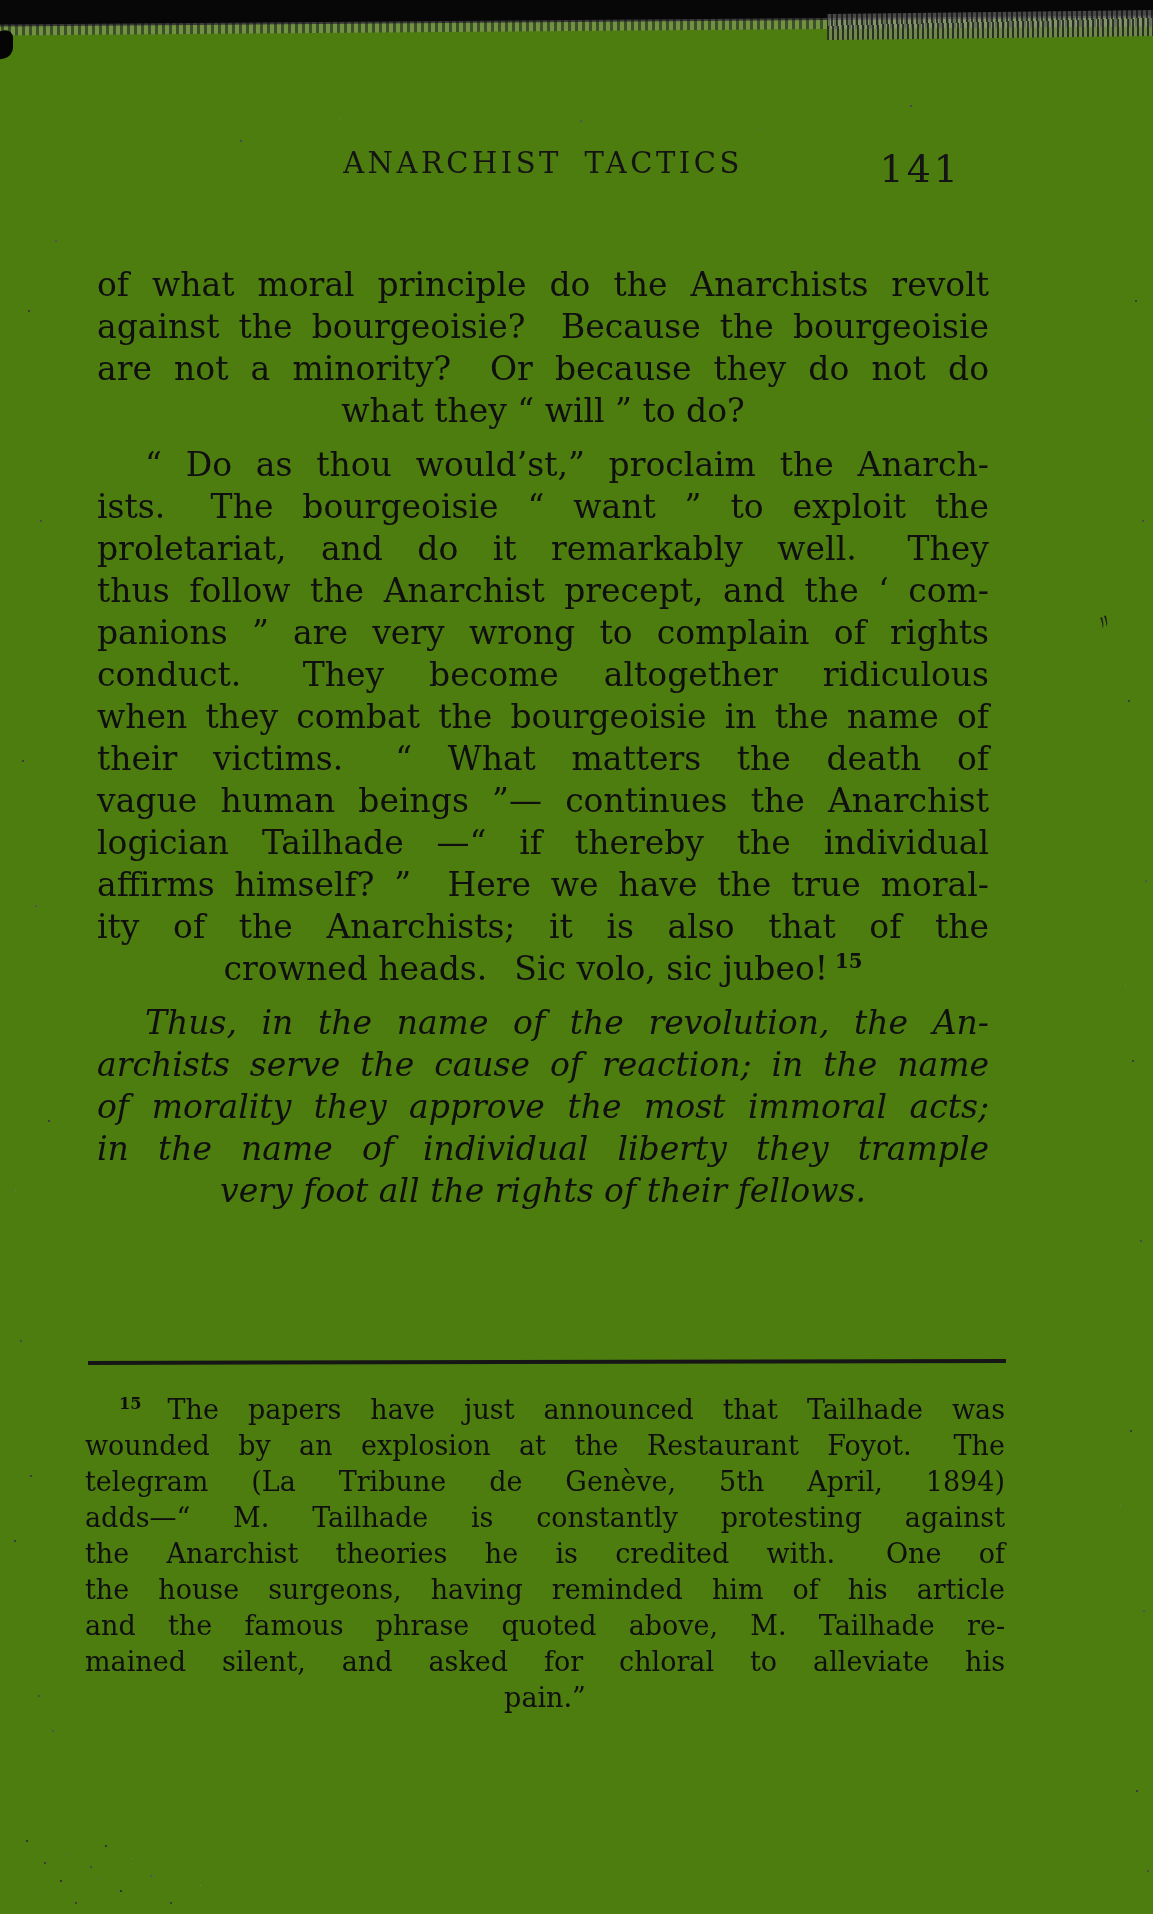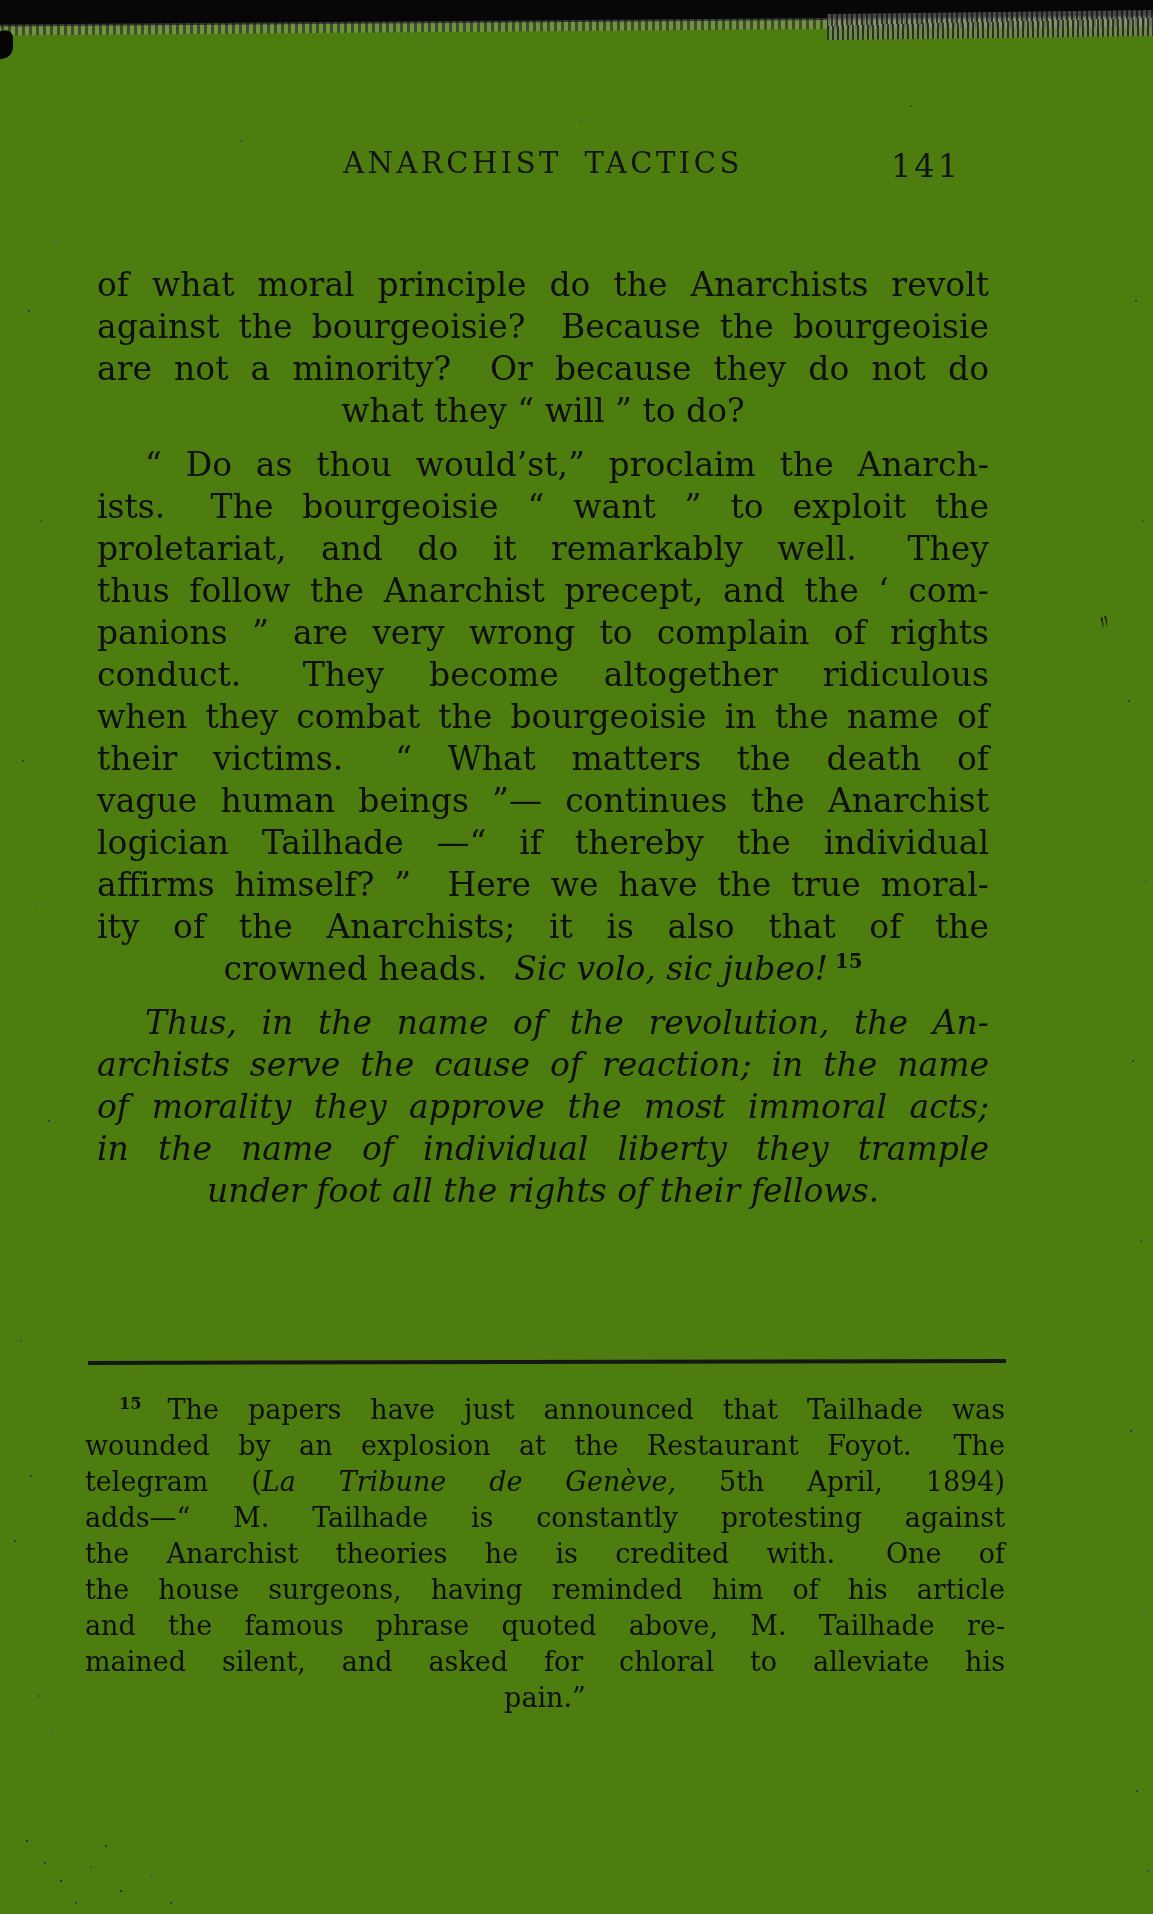--- a/index.html
+++ b/index.html
@@ -78,41 +78,41 @@
   .running-title {
     position: absolute; left: 0; right: 0;
     text-align: center;
     font-size: 29px;
     letter-spacing: 3.5px;
     word-spacing: 10px;
     color: #141414;
   }
   .page-number {
     position: absolute; right: 40px; top: 1px;
-    font-size: 32px;
+    font-size: 38px;
     letter-spacing: 3px;
     color: #141414;
   }
 
   
   .textblock {
     position: absolute; left: 85px; top: 252px; width: 916px;
   }
   .para { margin: 12px; }
   .para.italic .line { font-style: italic; }
   .line {
     font-size: 33px;
     line-height: 42px;
     white-space: normal;
     text-align: center;
     color: #0f0f0f;
   }
   .line.j { text-align: justify; text-align-last: justify; }
   .line.ind { text-indent: 48px; }
-  .seg-i { font-style: italic; }
+  .seg-i { }
   .seg-sup { vertical-align: super; font-size: 60%; font-weight: bold; line-height: 0; }
 
   
   .footnote-rule {
     position: absolute; left: 88px; top: 1360px;
     width: 918px; height: 4px;
     background: #161616;
     transform: rotate(-0.12deg);
   }
   .footnote {
@@ -161,21 +161,21 @@
         <div class="line j">logician Tailhade —“ if thereby the individual</div>
         <div class="line j">affirms himself? ”  Here we have the true moral-</div>
         <div class="line j">ity of the Anarchists; it is also that of the</div>
         <div class="line"><span class="seg-n">crowned heads.  </span><span class="seg-i">Sic volo, sic jubeo!</span><span class="seg-sup"> 15</span></div>
       </div>
       <div class="para italic">
         <div class="line j ind">Thus, in the name of the revolution, the An-</div>
         <div class="line j">archists serve the cause of reaction; in the name</div>
         <div class="line j">of morality they approve the most immoral acts;</div>
         <div class="line j">in the name of individual liberty they trample</div>
-        <div class="line">under foot all the rights of their fellows.</div>
+        <div class="line">very foot all the rights of their fellows.</div>
       </div>
     </div>
 
   <div class="margin-mark">〃</div>
 
   <div class="footnote-rule"></div>
 
   <div class="footnote">
       <div class="line j ind"><span class="seg-sup">15 </span><span class="seg-n">The papers have just announced that Tailhade was</span></div>
       <div class="line j">wounded by an explosion at the Restaurant Foyot.  The</div>

